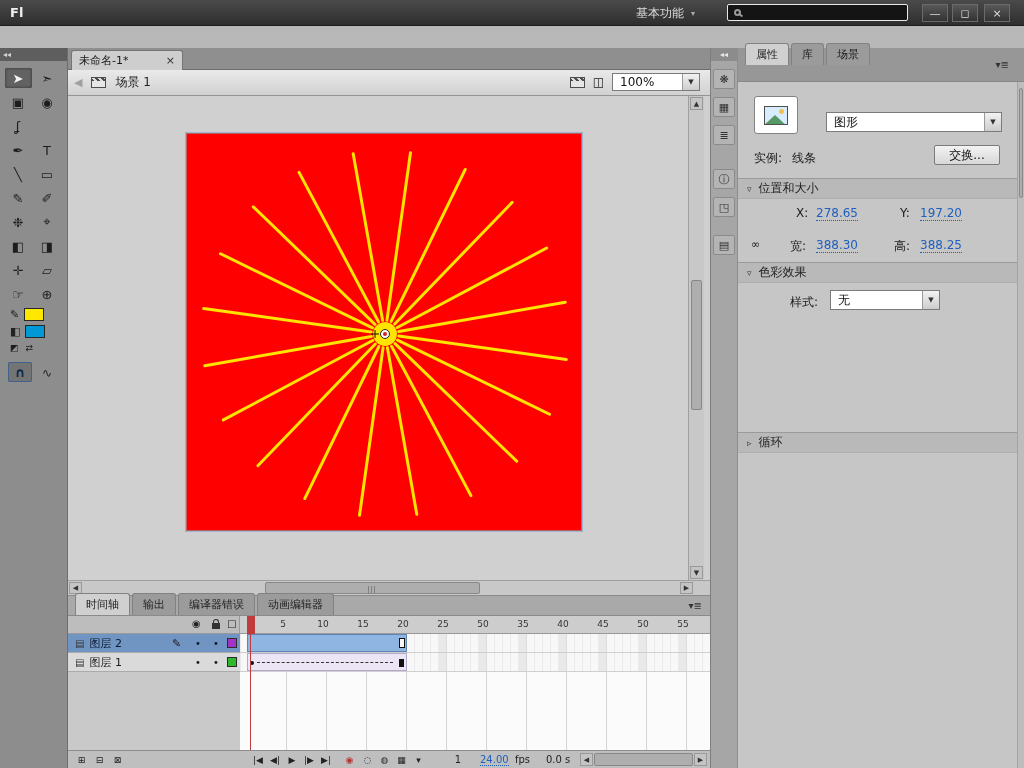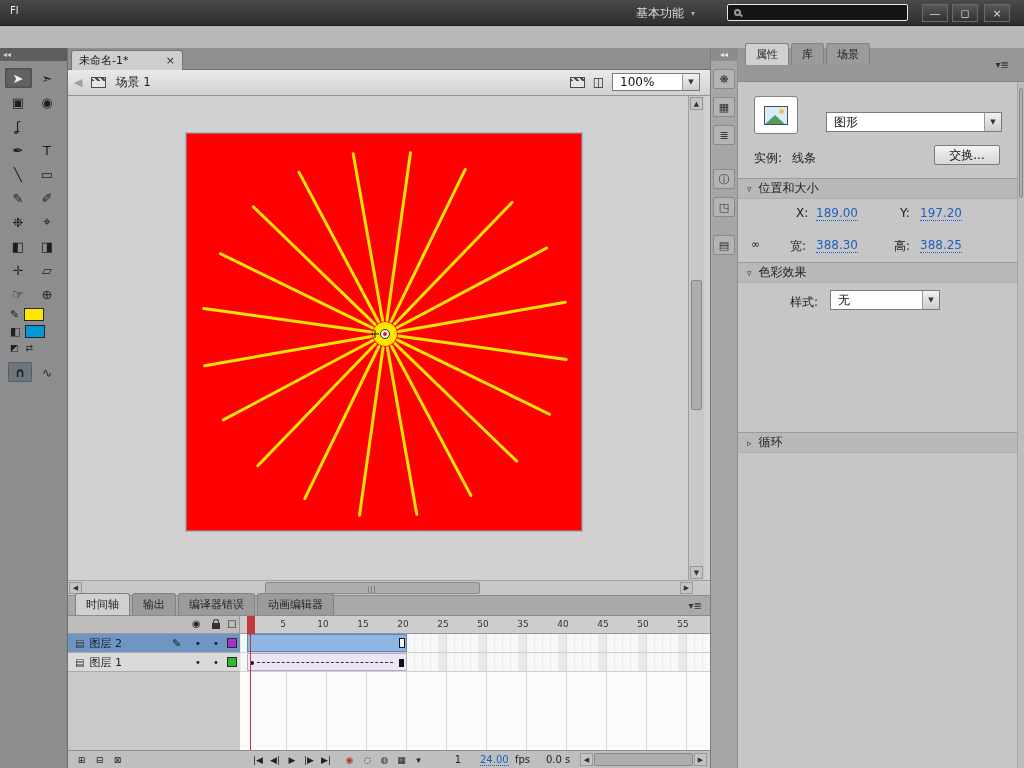--- a/index.html
+++ b/index.html
@@ -1,21 +1,21 @@
 <!DOCTYPE html>
 <html><head>
 <meta charset="utf-8">
 <style>
   *{margin:0;padding:0;box-sizing:border-box}
   body{background:#555}
   #app{position:relative;width:1024px;height:768px;font-family:"DejaVu Sans","Liberation Sans",sans-serif;font-size:12px;background:#b8b8b8;overflow:hidden}
   .abs{position:absolute}
   
   .titlebar{background:linear-gradient(#4a4a4a,#2e2e2e);color:#ddd;border-bottom:1px solid #1c1c1c}
-  .logo{position:absolute;left:10px;top:5px;font-weight:normal;font-size:10px;color:#efefef}
+  .logo{position:absolute;left:10px;top:5px;font-weight:bold;font-size:13px;color:#efefef}
   .workspace{position:absolute;left:636px;top:5px;display:flex;gap:7px;align-items:center;color:#ddd;cursor:default}
   .ws-arrow{font-size:8px;color:#aaa}
   .search{position:absolute;left:727px;top:4px;width:181px;height:17px;background:#141414;border:1px solid #e9e9e9;border-radius:2px;display:flex;align-items:center;padding-left:6px}
   .mag{width:7px;height:7px;border:2px solid #999;border-radius:50%;position:relative}
   .mag::after{content:"";position:absolute;width:5px;height:2px;background:#999;transform:rotate(40deg);right:-4px;bottom:-2px}
   .winbtn{position:absolute;top:4px;width:26px;height:18px;background:linear-gradient(#585858,#333);border:1px solid #6a6a6a;display:flex;align-items:center;justify-content:center;color:#ddd;font-size:11px}
   
   .menubar{background:linear-gradient(#f0f0f0,#d6d6d6);border-bottom:1px solid #969696;display:flex;align-items:center;padding-left:2px;color:#1a1a1a}
   .menu-item{padding:3px 9px}
   
@@ -400,21 +400,21 @@
       <span class="plabel" style="left:54px;top:68px">线条</span>
       <div class="btn abs" style="left:196px;top:63px;width:66px;height:20px">
         <span>交换...</span>
       </div>
 
       <div class="secbar" style="top:96px">
         <span class="tri">▿</span>
         <span>位置和大小</span>
       </div>
       <span class="plabel" style="left:58px;top:124px">X:</span>
-      <span class="plabel hot" style="left:78px;top:124px">189.00</span>
+      <span class="plabel hot" style="left:78px;top:124px">278.65</span>
       <span class="plabel" style="left:162px;top:124px">Y:</span>
       <span class="plabel hot" style="left:182px;top:124px">197.20</span>
       <span class="plabel" style="left:13px;top:156px;font-size:11px">∞</span>
       <span class="plabel" style="left:52px;top:156px">宽:</span>
       <span class="plabel hot" style="left:78px;top:156px">388.30</span>
       <span class="plabel" style="left:156px;top:156px">高:</span>
       <span class="plabel hot" style="left:182px;top:156px">388.25</span>
 
       <div class="secbar" style="top:180px">
         <span class="tri">▿</span>

